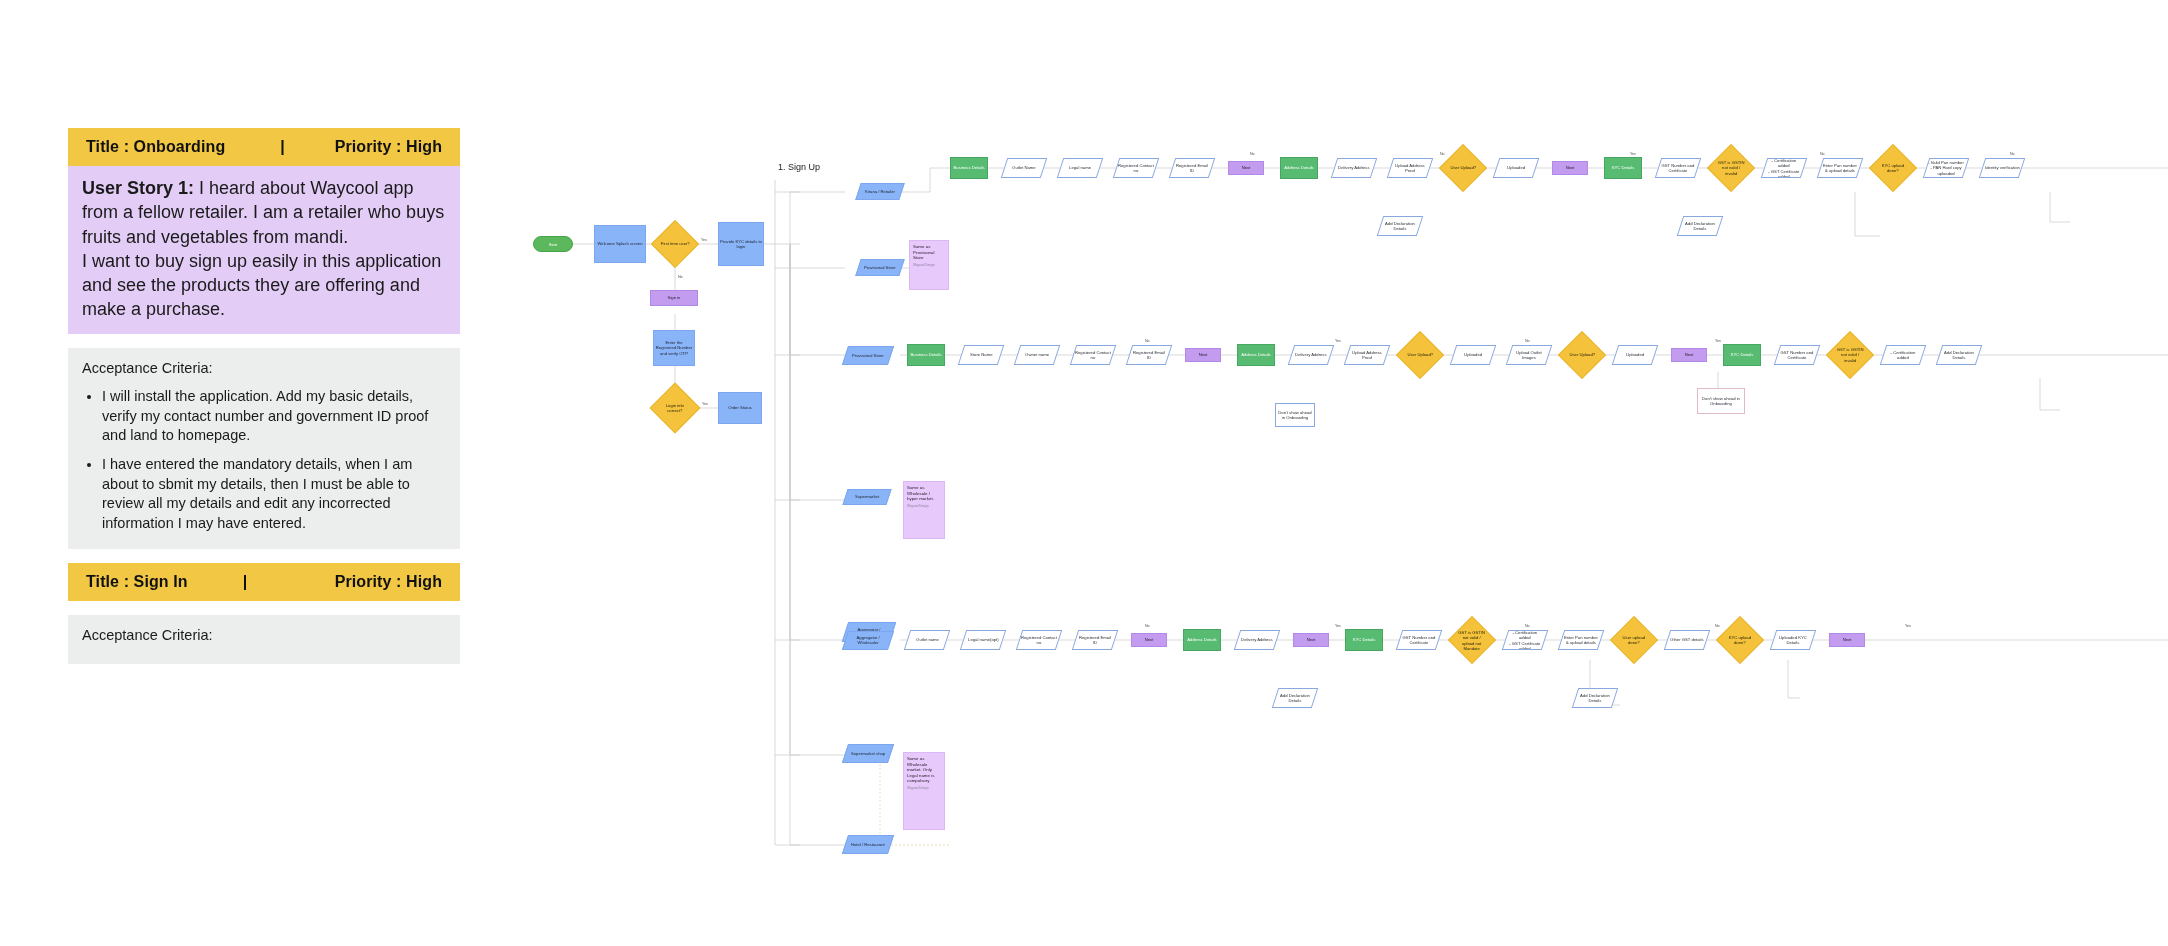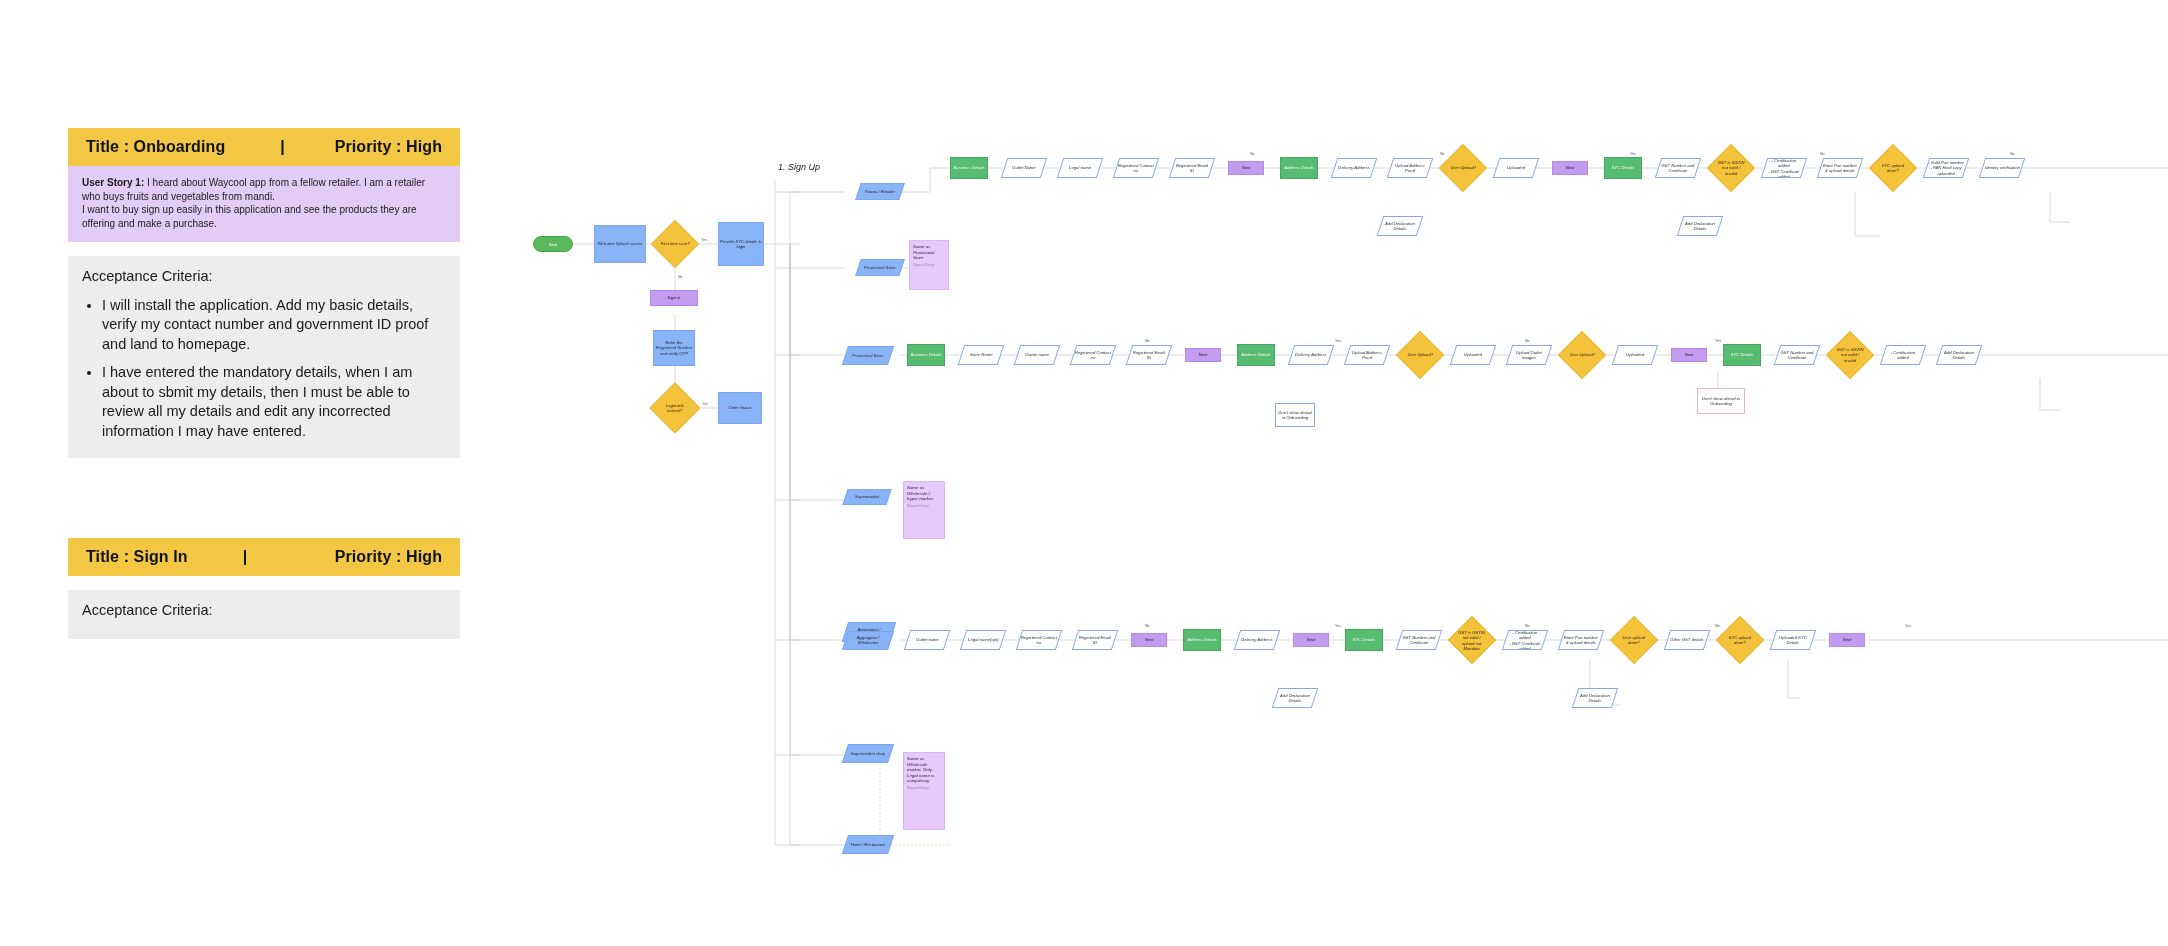--- a/index.html
+++ b/index.html
@@ -16,31 +16,31 @@
   .card-title{
     background:#f2c744;height:38px;display:flex;align-items:center;
     padding:0 18px;box-sizing:border-box;
     font-size:16px;font-weight:bold;letter-spacing:.1px;color:#111;
   }
   .card-title .ct-left{flex:0 0 auto;}
   .card-title .ct-bar{flex:0 0 auto;margin-left:55px;font-weight:bold;}
   .card-title .ct-right{margin-left:auto;}
   .card-story{
     background:#e3cdf7;padding:10px 14px 12px 14px;box-sizing:border-box;
-    font-size:10px;line-height:1.35;color:#1a1a1a;
+    font-size:18px;line-height:1.35;color:#1a1a1a;
   }
   .card-story b{font-weight:bold;}
   .card-ac{
     background:#eceded;padding:11px 14px 16px 14px;box-sizing:border-box;
     font-size:14.5px;line-height:1.35;color:#1a1a1a;margin-top:14px;
   }
   .card-ac .ac-head{font-weight:normal;margin-bottom:2px;}
   .card-ac ul{margin:0;padding-left:20px;}
   .card-ac li{margin-top:9px;}
-  .fc-wrap{position:absolute;left:0;top:0;width:2168px;height:946px;font-style:italic;}
+  .fc-wrap{position:absolute;left:0;top:0;width:2168px;height:946px;}
 
   .node{position:absolute;box-sizing:border-box;display:flex;
         align-items:center;justify-content:center;text-align:center;
         font-size:4.2px;line-height:1.25;color:#1f2022;padding:1px;
         word-break:break-word;overflow:hidden;}
   .n-start{background:#5cb85c;border-radius:999px;border:1px solid #4aa34a;color:#fff;}
   .n-proc{background:#8ab4f8;border:1px solid #7aa7f0;color:#1b2430;}
   .n-green{background:#57bb72;border:1px solid #46a860;color:#ffffff;}
   .n-purple{background:#c39cf0;border:1px solid #b288e8;color:#25202c;}
   .n-white{background:#ffffff;border:1px solid #8aa8e0;color:#2a2f38;}
@@ -77,21 +77,21 @@
     </div>
     <div class="card-ac">
       <div class="ac-head">Acceptance Criteria:</div>
       <ul>
         <li>I will install the application. Add my basic details, verify my contact number and government ID proof and land to homepage.</li>
         <li> I have entered the mandatory details, when I am about to sbmit my details, then I must be able to review all my details and edit any incorrected information I may have entered.</li>
       </ul>
     </div>
   </div>
 
-  <div class="story-card" style="left:68px;top:538px;">
+  <div class="story-card" style="left:68px;top:563px;">
     <div class="card-title">
       <span class="ct-left">Title : Sign In</span>
       <span class="ct-bar">|</span>
       <span class="ct-right">Priority : High</span>
     </div>
     <div class="card-ac">
       <div class="ac-head">Acceptance Criteria:</div>
     </div>
   </div>
 

